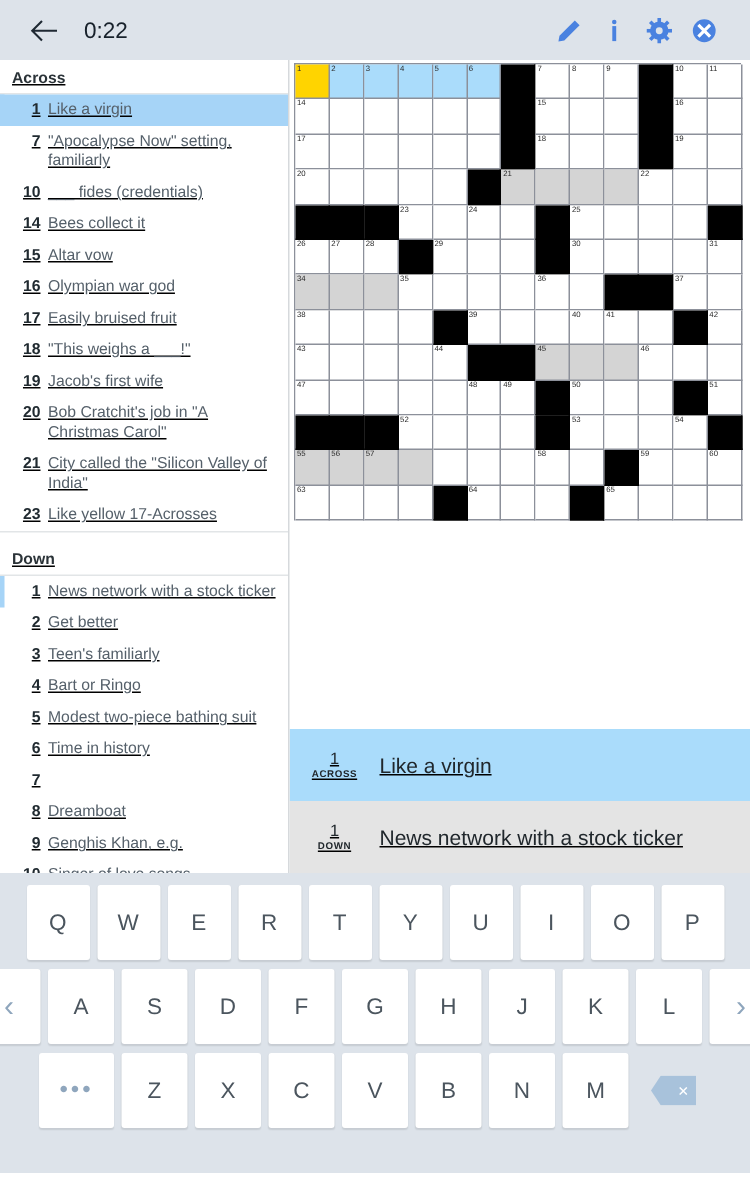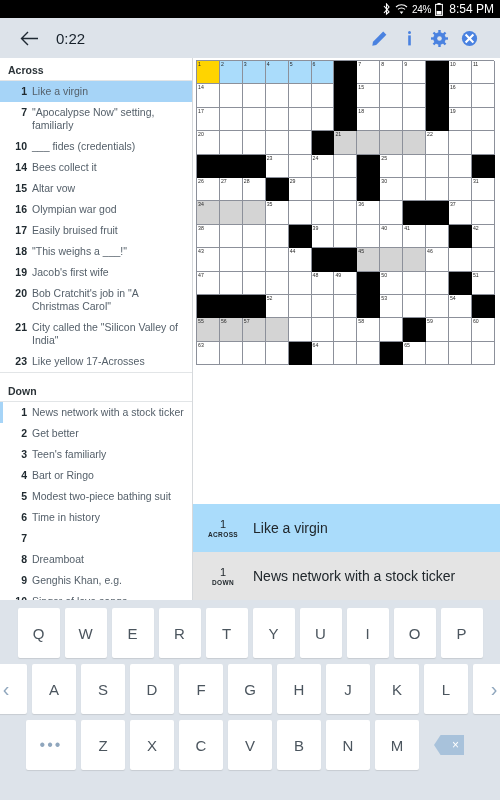--- a/index.html
+++ b/index.html
@@ -28,21 +28,21 @@
   }
   .tb-back { width: 26px; height: 26px; display: flex; align-items: center;
              justify-content: center; color: #1f2933; font-size: 19px; }
   .tb-timer { margin-left: 14px; font-size: 15px; color: #17212b; }
   .tb-spacer { flex: 1; }
   .tb-icon { width: 30px; height: 30px; display: flex; align-items: center;
              justify-content: center; color: #4a82e0; }
   .tb-icon svg { display: block; }
 
   
-  .body-split { display: flex; height: 542px; }
+  .body-split { display: flex; height: 542px; text-decoration: underline; }
 
   
   .cluelist {
     width: 193px; height: 542px; overflow: hidden;
     background: #ffffff; border-right: 1px solid #d6d9dc;
     position: relative;
   }
   .clue-section-hdr {
     font-size: 10.5px; font-weight: bold; color: #2b3338;
     padding: 6px 8px 4px 8px;
@@ -112,43 +112,20 @@
     display:flex; align-items:center; justify-content:flex-end;
     padding-right:5px; color:#ffffff; font-size:12px;
     clip-path: polygon(22% 0, 100% 0, 100% 100%, 22% 100%, 0 50%);
   }
 </style>
 </head>
 <body>
 
 <div id="app">
 
-  <div class="statusbar">
-    <span class="sb-ico">
-      <svg width="9" height="13" viewBox="0 0 9 13">
-          <path d="M2 3 L7 9 L4.5 11 L4.5 1 L7 4 L2 10" fill="none" stroke="#fff" stroke-width="1.1"></path>
-        </svg>
-    </span>
-    <span class="sb-ico">
-      <svg width="13" height="12" viewBox="0 0 13 12">
-          <path d="M1 4 A8 8 0 0 1 12 4" fill="none" stroke="#fff" stroke-width="1.1"></path>
-          <path d="M3 6.4 A5 5 0 0 1 10 6.4" fill="none" stroke="#fff" stroke-width="1.1"></path>
-          <path d="M6.5 11 L4.6 8.4 L8.4 8.4 Z" fill="#fff"></path>
-        </svg>
-    </span>
-    <span class="sb-pct">24%</span>
-    <span class="sb-ico">
-      <svg width="8" height="13" viewBox="0 0 8 13">
-          <rect x="2.4" y="0" width="3.2" height="1.4" fill="#fff"></rect>
-          <rect x="0.6" y="1.4" width="6.8" height="11" fill="none" stroke="#fff" stroke-width="1"></rect>
-          <rect x="1.6" y="8" width="4.8" height="3.6" fill="#fff"></rect>
-        </svg>
-    </span>
-    <span class="sb-time">8:54 PM</span>
-  </div>
 
   <div class="toolbar">
     <div class="tb-back">
       <svg width="19" height="15" viewBox="0 0 19 15">
           <path d="M8 1 L1.5 7.5 L8 14 M1.5 7.5 H18" fill="none" stroke="#1f2933" stroke-width="1.4"></path>
         </svg>
     </div>
     <div class="tb-timer">0:22</div>
     <div class="tb-spacer"></div>
     <div class="tb-icon">

